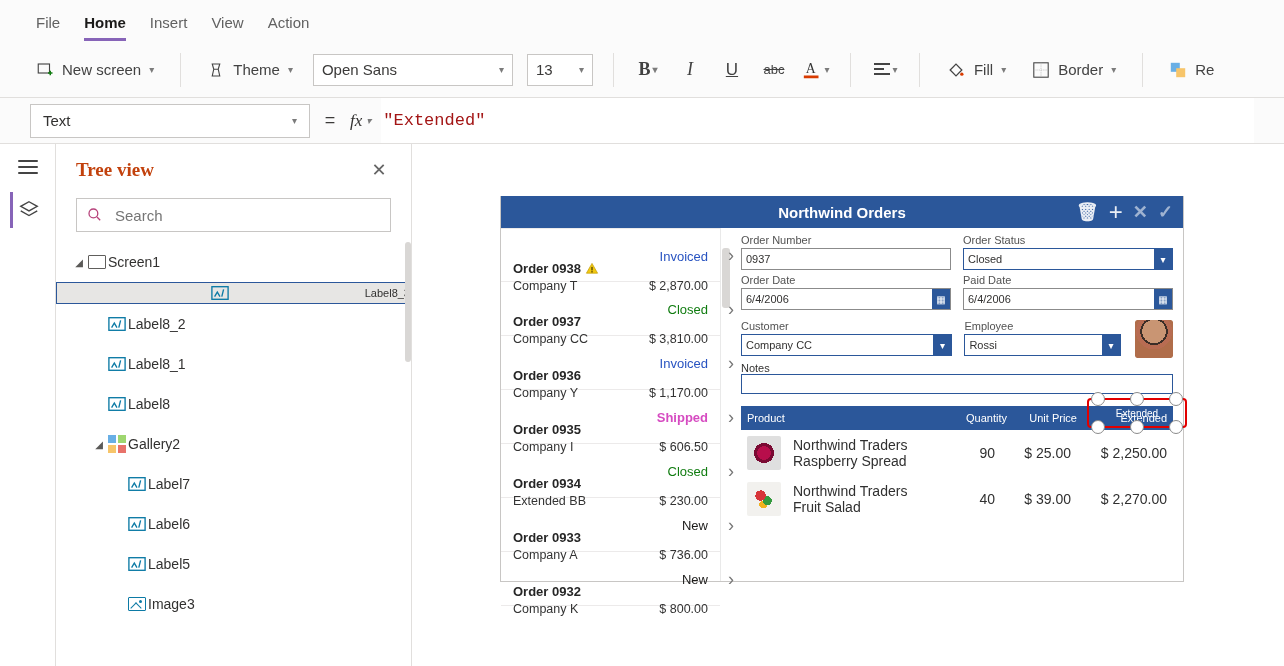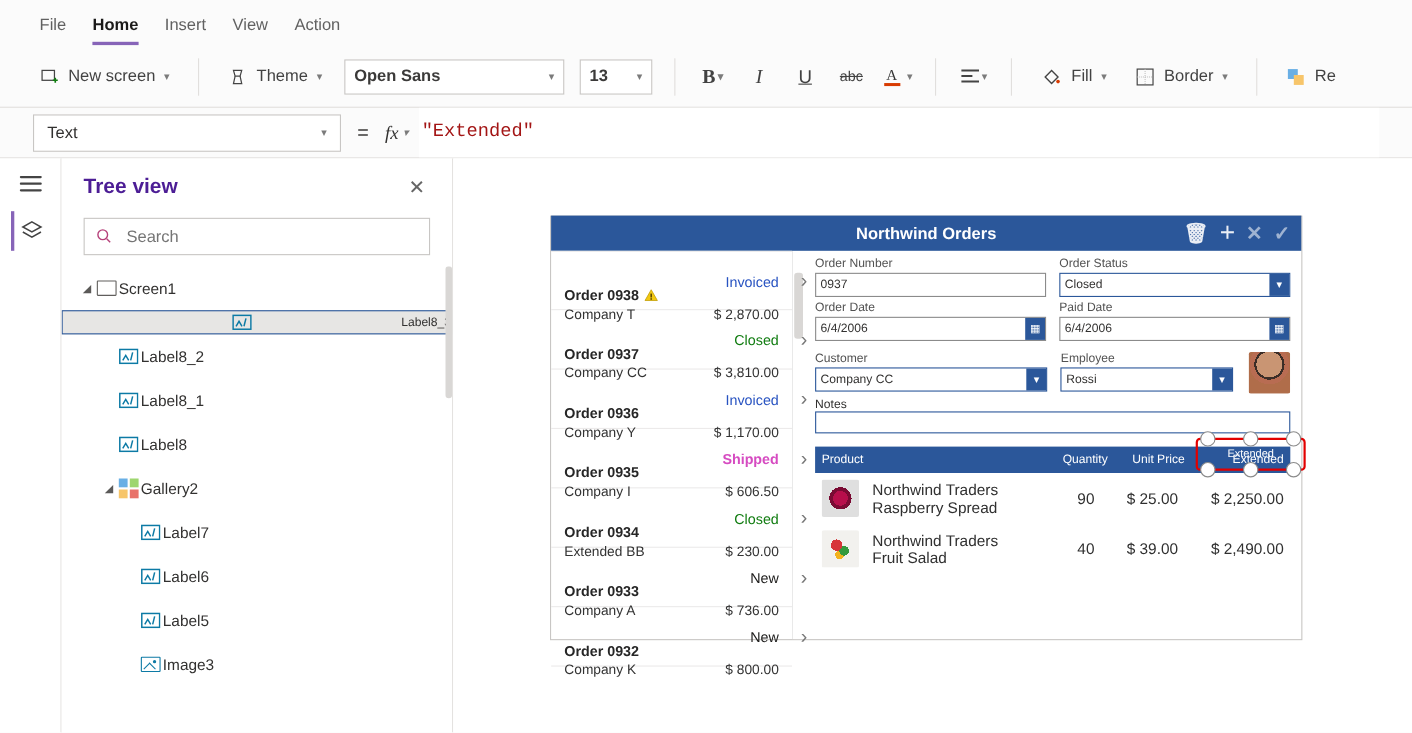--- a/index.html
+++ b/index.html
@@ -38,42 +38,42 @@
   .menu .tab.active::after{content:"";position:absolute;left:0;right:0;bottom:0;height:3px;background:var(--accent);}
 
   
   .ribbon{height:56px;border-bottom:1px solid var(--line);display:flex;align-items:center;padding:0 30px;gap:14px;color:#424242;font-size:15px;}
   .r-item{display:flex;align-items:center;gap:8px;padding:4px 6px;cursor:pointer;white-space:nowrap;}
   .r-divider{width:1px;height:34px;background:var(--line);margin:0 6px;}
   .chev{font-size:10px;color:#7b7b7b;}
   .r-select{border:1px solid var(--line2);background:#fff;height:32px;display:flex;align-items:center;padding:0 8px;justify-content:space-between;}
   .r-select.font{width:200px;}
   .r-select.size{width:66px;}
-  .r-select .label{font-size:15px;color:#3b3a39;font-weight:bold;}
+  .r-select .label{font-size:15px;color:#3b3a39;}
   .r-btn{display:flex;align-items:center;justify-content:center;height:32px;min-width:28px;}
   .r-ic{width:18px;height:18px;}
 
   
   .formula{height:46px;border-bottom:1px solid var(--line);display:flex;align-items:center;padding:0 30px;gap:10px;}
   .prop{border:1px solid var(--line2);background:#fff;height:34px;width:280px;display:flex;align-items:center;padding:0 12px;justify-content:space-between;font-size:15px;}
   .eq{font-size:18px;color:#3b3a39;padding:0 2px;display:flex;align-items:center;justify-content:center;width:20px;}
   .fx{font-style:italic;font-family:Georgia,serif;font-size:17px;display:flex;align-items:center;gap:4px;}
   .formula-input{flex:1;border:0;height:100%;font-family:"Consolas","Courier New",monospace;font-size:17px;color:#a31515;outline:none;}
 
   
   .main{display:flex;height:calc(100% - 42px - 56px - 46px);}
   .rail{width:56px;border-right:1px solid var(--line);display:flex;flex-direction:column;align-items:center;padding-top:16px;gap:18px;background:#fff;}
   .rail .ham{width:20px;height:14px;position:relative;}
   .rail .ham span{position:absolute;left:0;right:0;height:2px;background:#444;border-radius:1px;}
   .rail .ham span:nth-child(1){top:0}.rail .ham span:nth-child(2){top:6px}.rail .ham span:nth-child(3){top:12px}
   .rail .layers{width:36px;height:36px;border-left:3px solid var(--accent);display:flex;align-items:center;justify-content:center;}
 
   .panel{width:356px;border-right:1px solid var(--line);background:#fff;display:flex;flex-direction:column;}
   .panel-head{display:flex;align-items:center;justify-content:space-between;padding:14px 20px 6px 20px;}
-  .panel-head h2{margin:0;font-weight:600;font-size:19px;color:#4c1d95;}
+  .panel-head h2{margin:0;font-weight:600;font-size:19px;color:#c2410c;font-family:Liberation Serif, serif;}
   .close-thin{font-size:18px;color:#666;width:24px;height:24px;display:flex;align-items:center;justify-content:center;cursor:pointer;}
   .search{margin:10px 20px;height:34px;border:1px solid var(--line2);display:flex;align-items:center;padding:0 10px;gap:10px;color:#8a8886;}
   .search input{border:0;outline:none;font-size:15px;flex:1;color:var(--ink);}
   .tree{flex:1;overflow:auto;padding-bottom:10px;position:relative;}
   .tree::-webkit-scrollbar{width:0;}
   .tree-scroll-thumb{position:absolute;right:0;top:0;width:6px;height:120px;background:#d9d7d5;border-radius:3px;}
   .node{display:flex;align-items:center;height:40px;font-size:14px;color:#323130;padding-right:10px;}
   .node .exp{width:14px;text-align:center;font-size:10px;color:#5b5a58;}
   .node.sel{background:var(--sel);}
   .ico-sq{width:18px;height:14px;border:1.5px solid #605e5c;border-radius:1px;background:transparent;}
@@ -558,21 +558,21 @@
                 <div>Northwind Traders Raspberry Spread</div>
                 <div class="num">90</div>
                 <div class="num">$ 25.00</div>
                 <div class="num">$ 2,250.00</div>
               </div>
               <div class="grow">
                 <div class="thumb-img salad"></div>
                 <div>Northwind Traders Fruit Salad</div>
                 <div class="num">40</div>
                 <div class="num">$ 39.00</div>
-                <div class="num">$ 2,490.00</div>
+                <div class="num">$ 2,270.00</div>
               </div>
             </div>
 
           <div class="sel-overlay" style="top:170px;right:-4px;width:100px;height:30px;">
             <div class="h t1"></div>
               <div class="h t2"></div>
               <div class="h t3"></div>
             <div class="h b1"></div>
               <div class="h b2"></div>
               <div class="h b3"></div>

